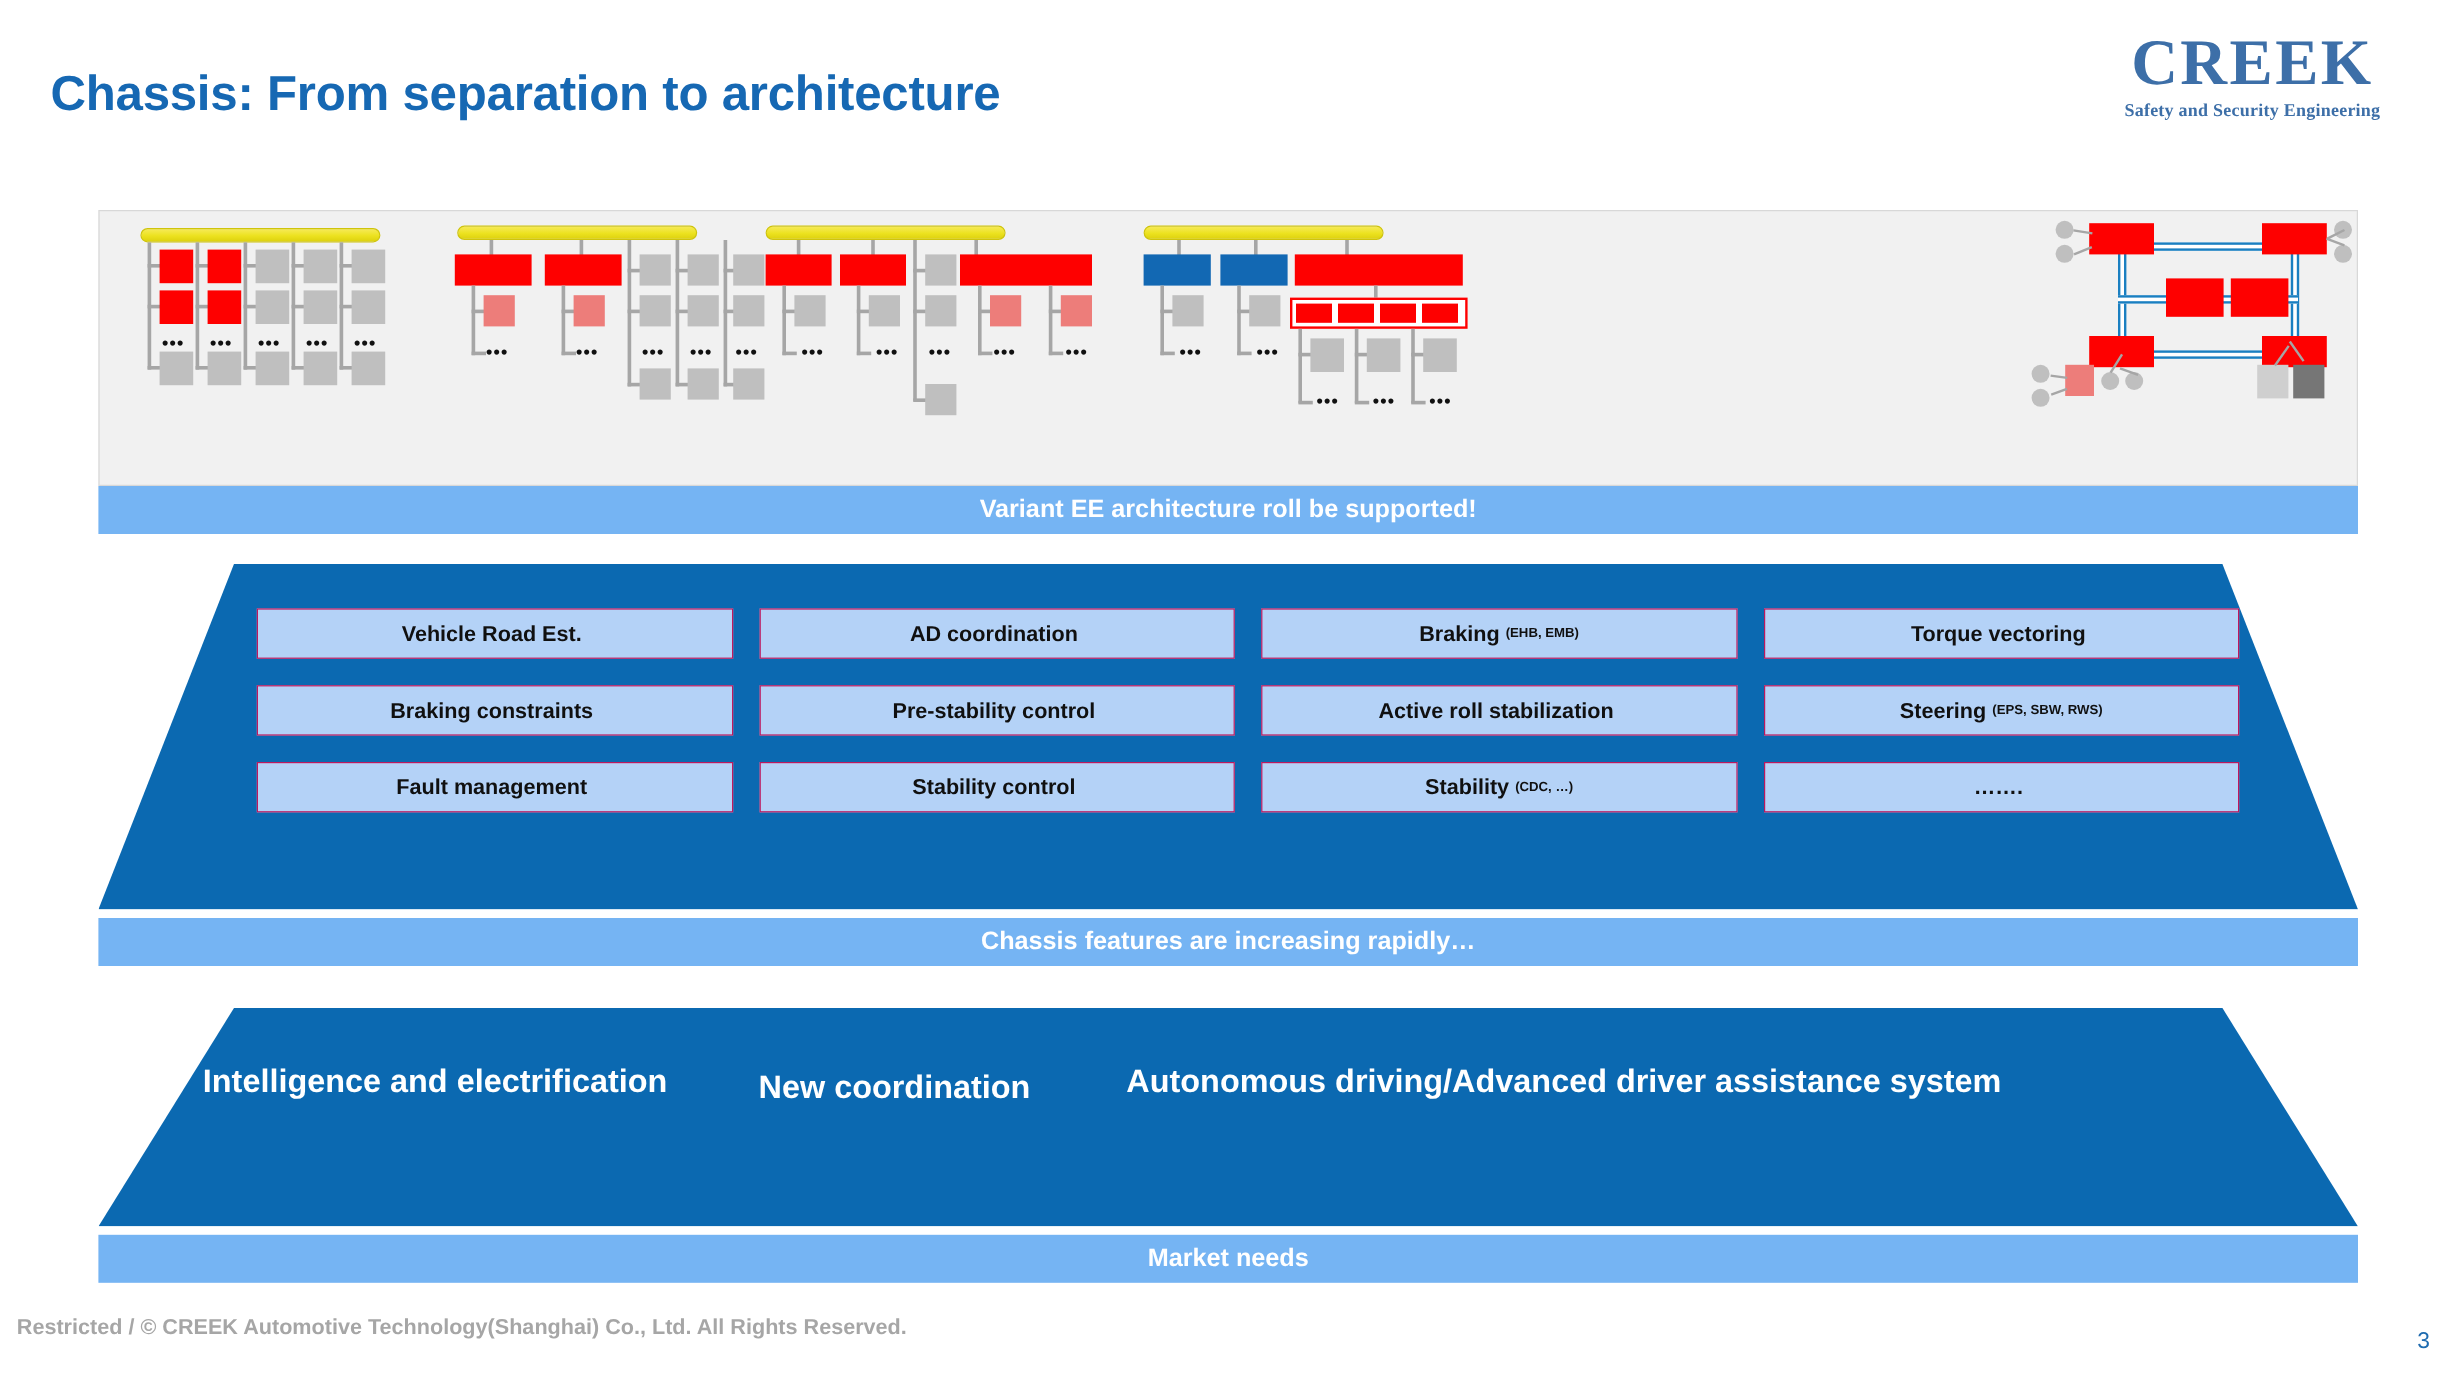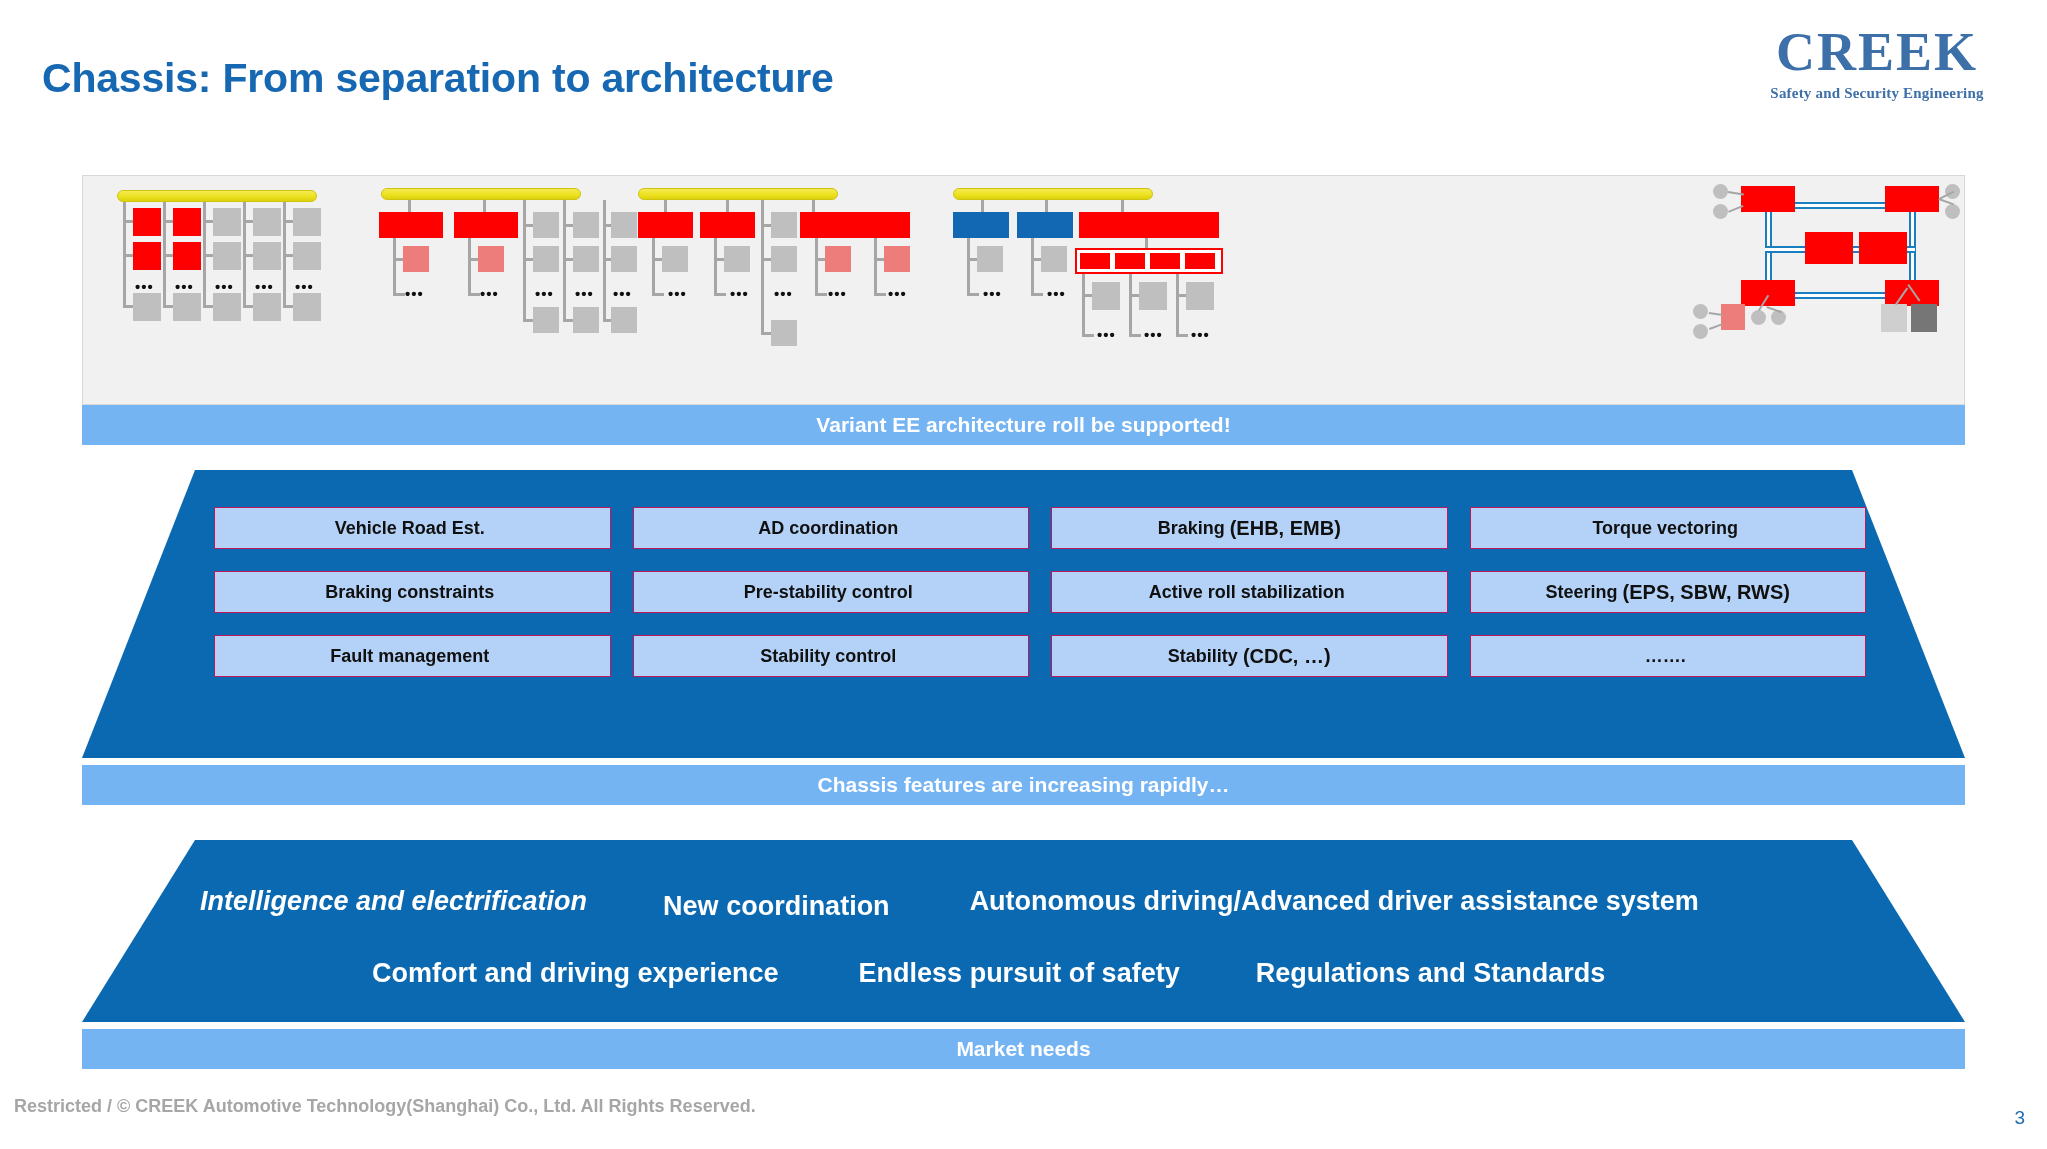--- a/index.html
+++ b/index.html
@@ -77,21 +77,21 @@
   #feature-grid{
     position:absolute;left:132px;top:37px;width:1652px;
     display:grid;grid-template-columns:repeat(4,1fr);
     column-gap:22px;row-gap:22px;
   }
   .feature-cell{
     height:42px;background:#b4d2f7;border:1px solid #be185d;box-sizing:border-box;
     display:flex;align-items:center;justify-content:center;
     color:#101010;font-size:18px;font-weight:bold;
   }
-  .feature-cell .sub{font-size:20px;font-weight:bold;margin-left:5px;}
+  .feature-cell .sub{font-size:11px;font-weight:bold;margin-left:5px;}
 
   
   .mk-row{position:absolute;width:100%;display:flex;color:#ffffff;font-weight:bold;}
   .mk-item{white-space:nowrap;}
 
   
   #footer-text{
     position:absolute;left:14px;top:1096px;
     font-size:18px;font-weight:bold;color:#a6a6a6;
   }
@@ -393,27 +393,22 @@
         <span class="sub"></span>
       </div>
   </div>
 </div>
 
 <div class="banner" style="top:765px;">Chassis features are increasing rapidly…</div>
 
 <div class="trap-wrap" id="trap-market" style="left:82px;top:840px;width:1883px;height:182px;">
   <div class="trap"></div>
   <div class="mk-row" style="top:46px;font-size:27px;">
-    <span class="mk-item" style="margin-left:118px;font-style:italic;">Intelligence and electrification</span>
+    <span class="mk-item" style="margin-left:87px;">Intelligence and electrification</span>
     <span class="mk-item" style="margin-left:76px;margin-top:5px;">New coordination</span>
     <span class="mk-item" style="margin-left:80px;">Autonomous driving/Advanced driver assistance system</span>
   </div>
-  <div class="mk-row" style="top:118px;font-size:27px;">
-    <span class="mk-item" style="margin-left:290px;">Comfort and driving experience</span>
-    <span class="mk-item" style="margin-left:80px;">Endless pursuit of safety</span>
-    <span class="mk-item" style="margin-left:76px;">Regulations and Standards</span>
-  </div>
 </div>
 
 <div class="banner" style="top:1029px;">Market needs</div>
 
 <div id="footer-text">Restricted / © CREEK Automotive Technology(Shanghai) Co., Ltd. All Rights Reserved.</div>
 <div id="page-number">3</div>
 
 </body></html>

